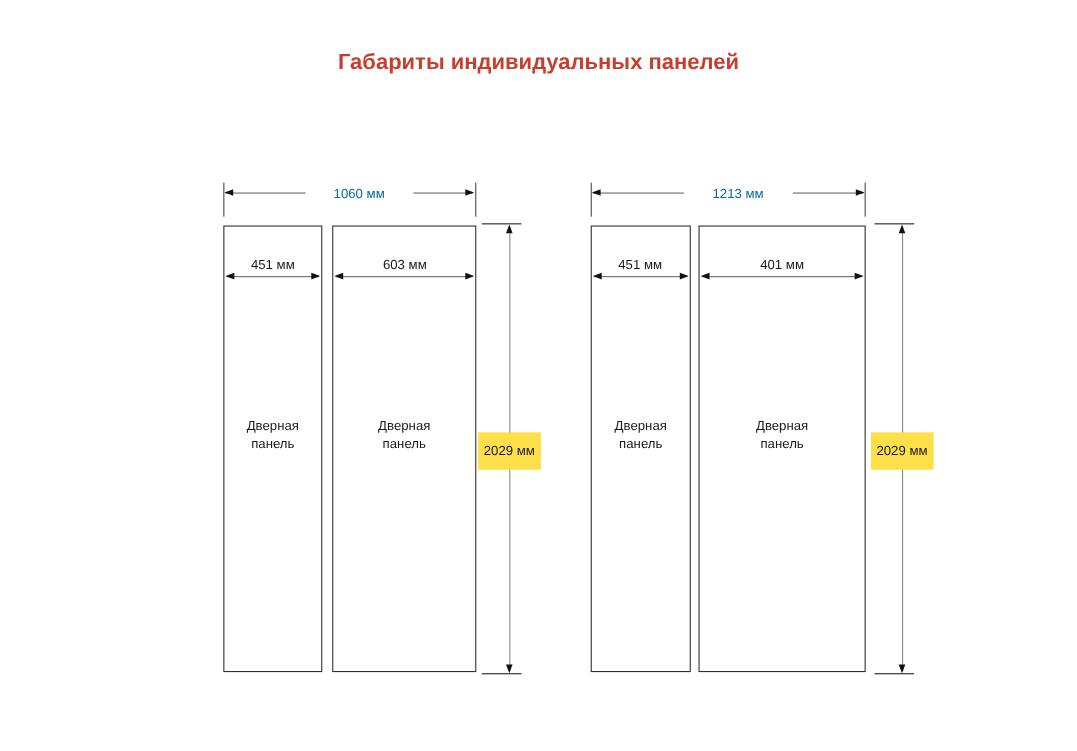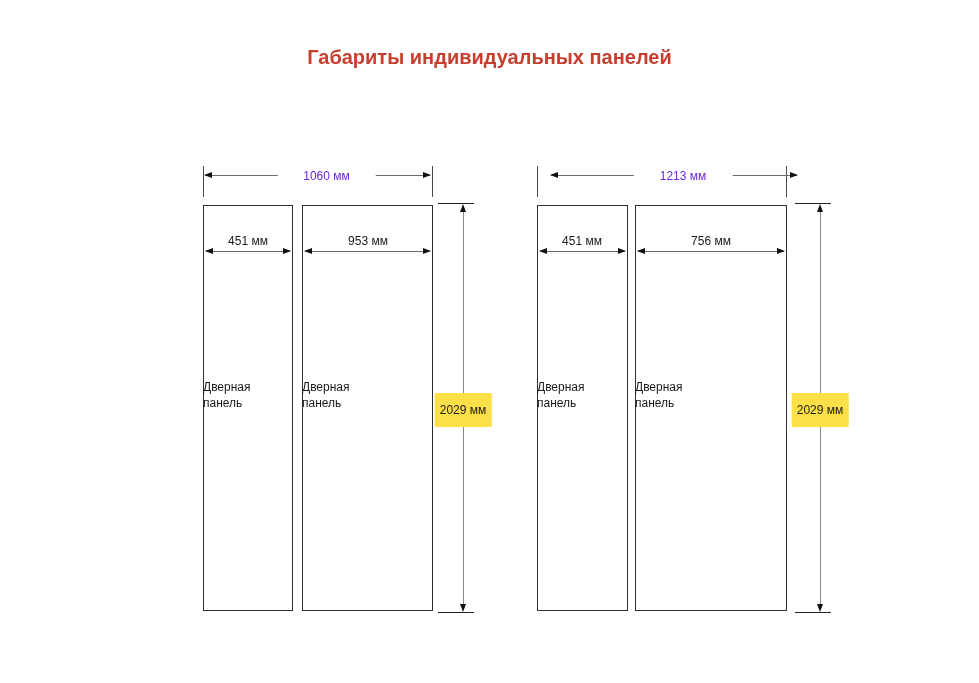--- a/index.html
+++ b/index.html
@@ -53,21 +53,21 @@
   .ah-l { left: 0;  border-right: 8px solid #111111; }
   .ah-r { right: 0; border-left: 8px solid #111111; }
   .hdim-label {
     position: absolute;
     left: 50%; top: 50%;
     transform: translate(calc(-50% + 9px), -50%);
     background: #ffffff;
     padding: 0 26px;
     font-size: 12px;
     white-space: nowrap;
-    color: #6d28d9;
+    color: #0369a1;
   }
   
   .vdim { position: absolute; width: 9px; }
   .vdim .vline {
     position: absolute;
     left: 4px; top: 2px; bottom: 2px;
     width: 1px;
     background: #8a8a8a;
   }
   .av {
@@ -93,21 +93,21 @@
     color: #1a1a1a;
     margin-top: 13px;
   }
   .dim-label.vlabel {
     background: #fde047;
     padding: 10px 5px;
   }
   
   .panel-name {
     position: absolute;
-    text-align: left;
+    text-align: center;
     font-size: 12px;
     line-height: 16px;
     white-space: pre-line;
     color: #1a1a1a;
   }
 </style>
 </head>
 <body>
 
 <div class="page">
@@ -127,21 +127,21 @@
 
     <div class="panel" style="left:203px; top:205px; width:90px;  height:406px;"></div>
     <div class="panel" style="left:302px; top:205px; width:131px; height:406px;"></div>
 
     <div class="dim-label" style="left:248px; top:228px;">451 мм</div>
     <div class="hdim" style="left:205px; top:247px; width:86px;">
       <span class="hline"></span>
       <span class="ah ah-l"></span>
       <span class="ah ah-r"></span>
     </div>
-    <div class="dim-label" style="left:368px; top:228px;">953 мм</div>
+    <div class="dim-label" style="left:368px; top:228px;">603 мм</div>
     <div class="hdim" style="left:304px; top:247px; width:127px;">
       <span class="hline"></span>
       <span class="ah ah-l"></span>
       <span class="ah ah-r"></span>
     </div>
 
     <div class="panel-name" style="left:203px; top:379px; width:90px;">Дверная
 панель</div>
     <div class="panel-name" style="left:302px; top:379px; width:131px;">Дверная
 панель</div>
@@ -153,37 +153,37 @@
       <span class="av av-u"></span>
       <span class="av av-d"></span>
     </div>
     <div class="dim-label vlabel" style="left:463px; top:397px;">2029 мм</div>
   </div>
 
   <div>
 
     <div class="ext" style="left:537px;"></div>
     <div class="ext" style="left:786px;"></div>
-    <div class="hdim" style="left:550px; top:171px; width:248px;">
+    <div class="hdim" style="left:538px; top:171px; width:248px;">
       <span class="hline"></span>
       <span class="ah ah-l"></span>
       <span class="ah ah-r"></span>
       <span class="hdim-label">1213 мм</span>
     </div>
 
     <div class="panel" style="left:537px; top:205px; width:91px;  height:406px;"></div>
     <div class="panel" style="left:635px; top:205px; width:152px; height:406px;"></div>
 
     <div class="dim-label" style="left:582px; top:228px;">451 мм</div>
     <div class="hdim" style="left:539px; top:247px; width:87px;">
       <span class="hline"></span>
       <span class="ah ah-l"></span>
       <span class="ah ah-r"></span>
     </div>
-    <div class="dim-label" style="left:711px; top:228px;">756 мм</div>
+    <div class="dim-label" style="left:711px; top:228px;">401 мм</div>
     <div class="hdim" style="left:637px; top:247px; width:148px;">
       <span class="hline"></span>
       <span class="ah ah-l"></span>
       <span class="ah ah-r"></span>
     </div>
 
     <div class="panel-name" style="left:537px; top:379px; width:91px;">Дверная
 панель</div>
     <div class="panel-name" style="left:635px; top:379px; width:152px;">Дверная
 панель</div>

